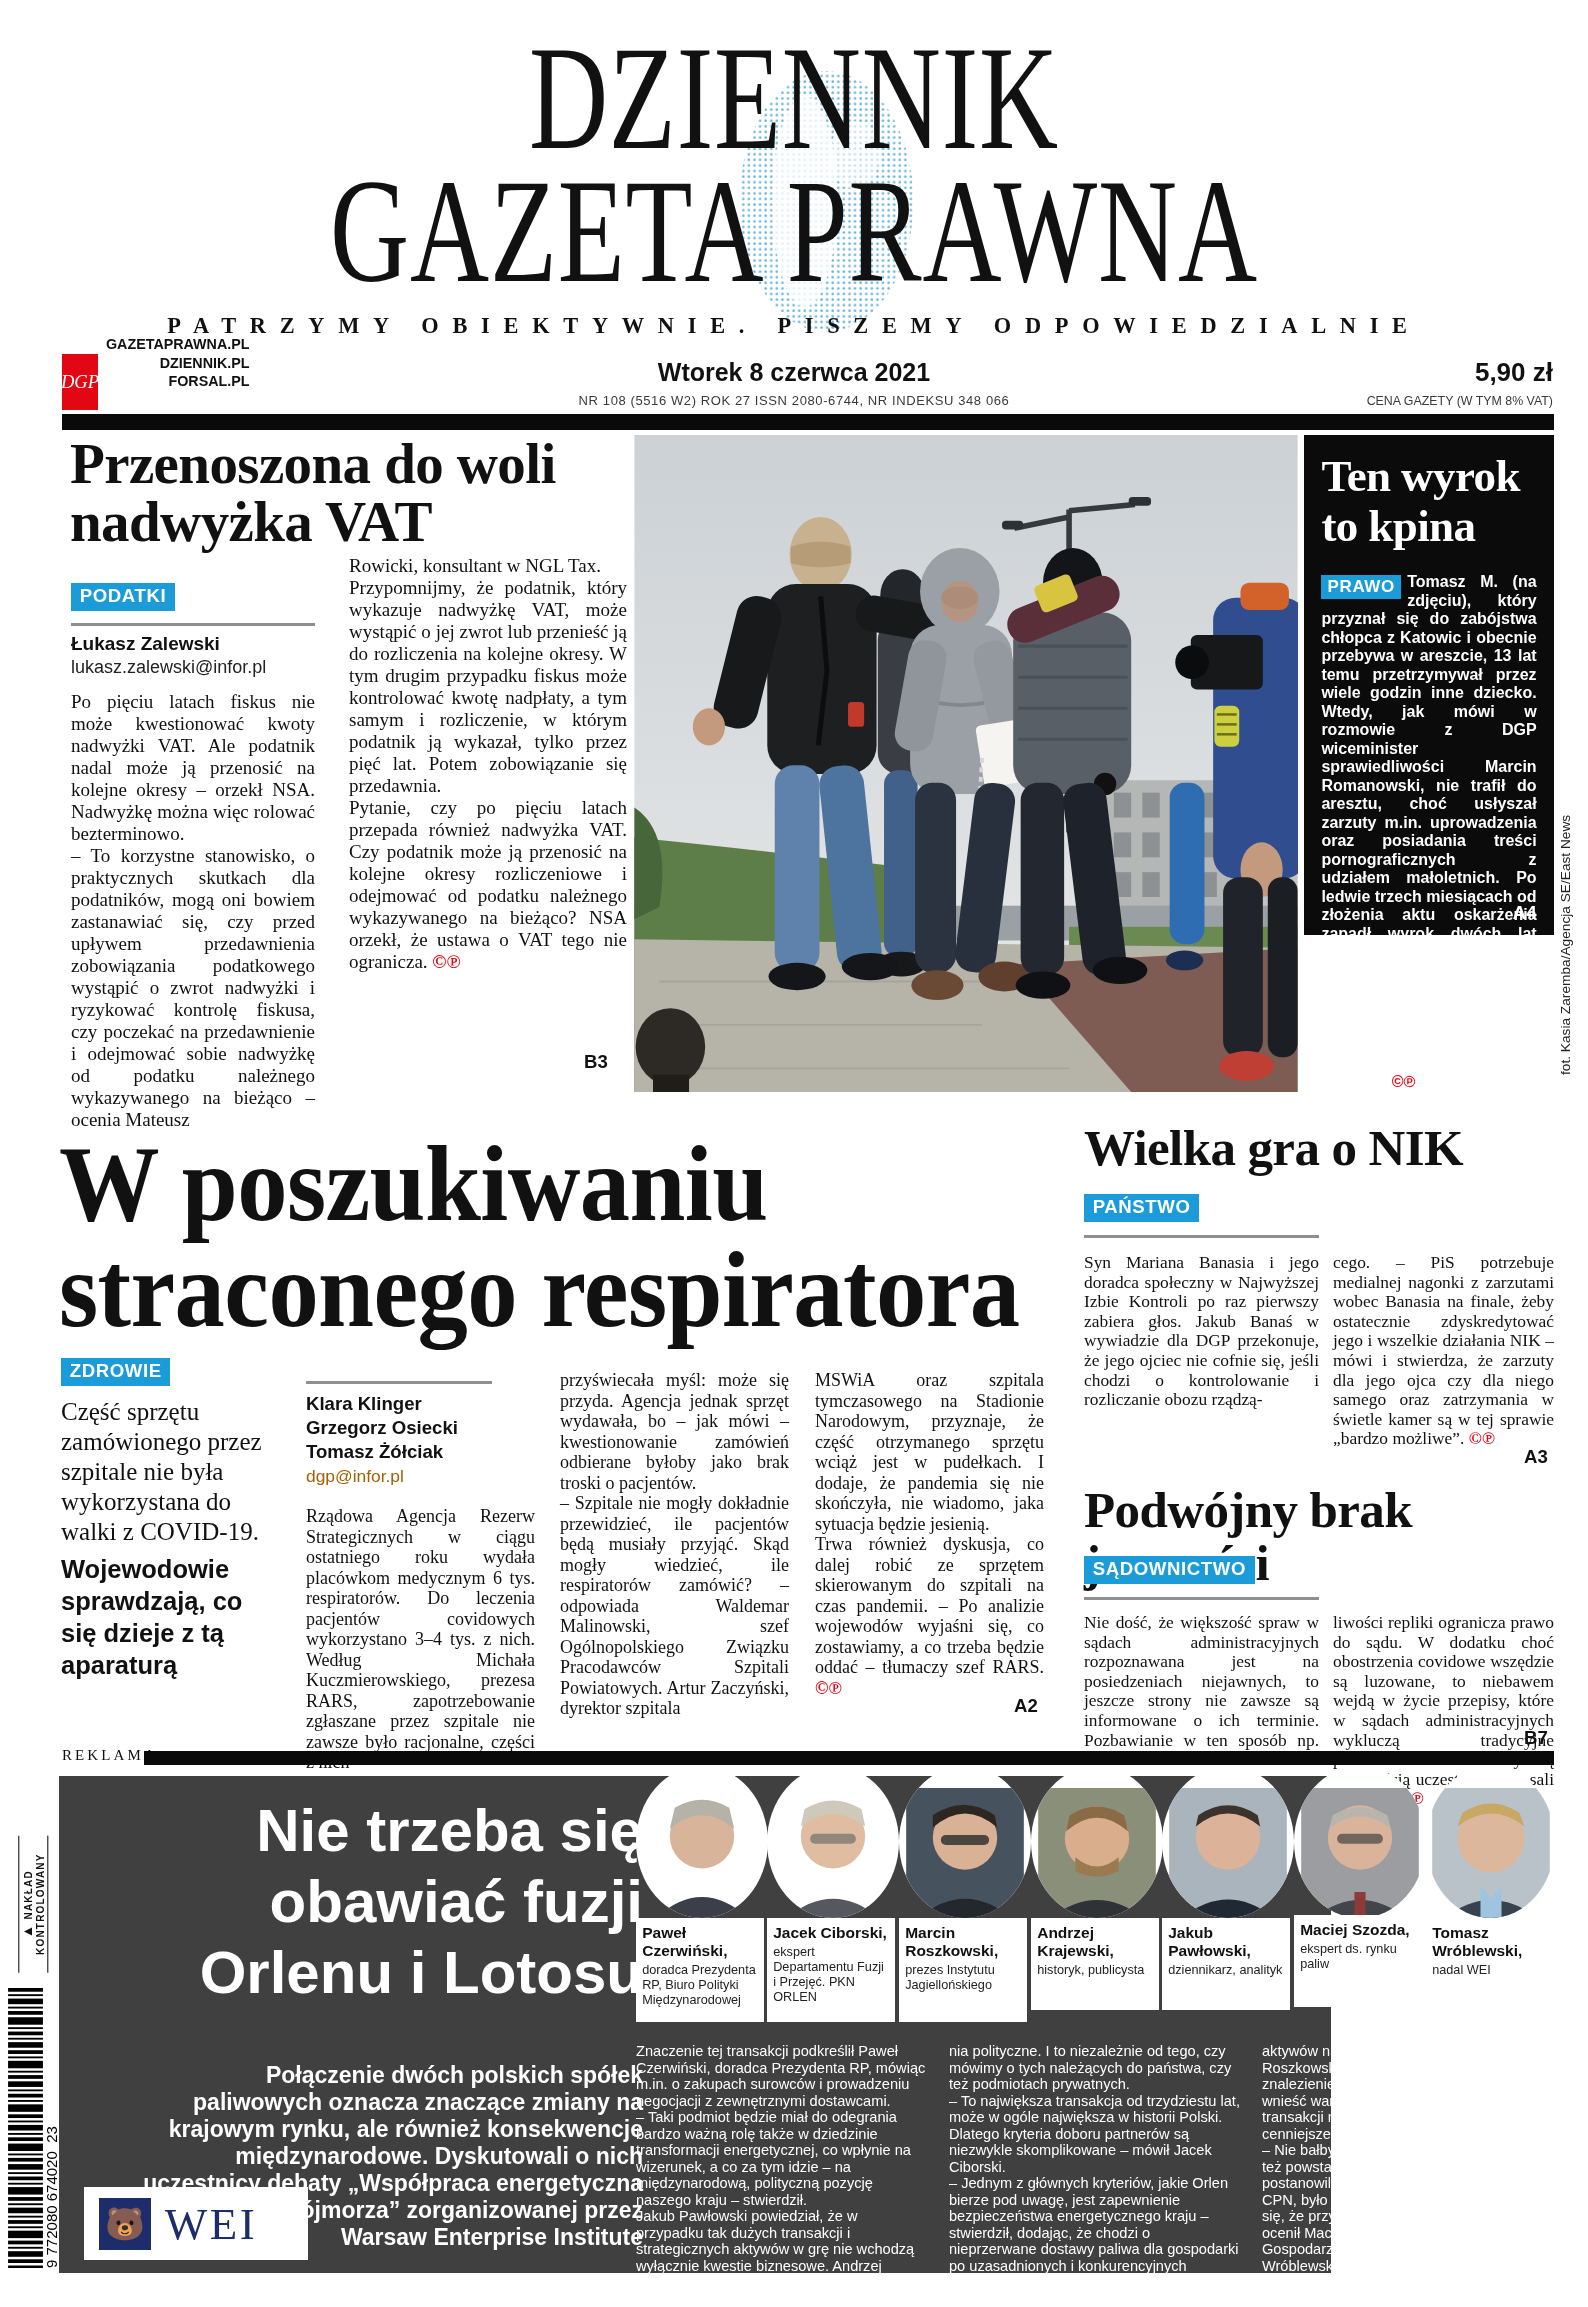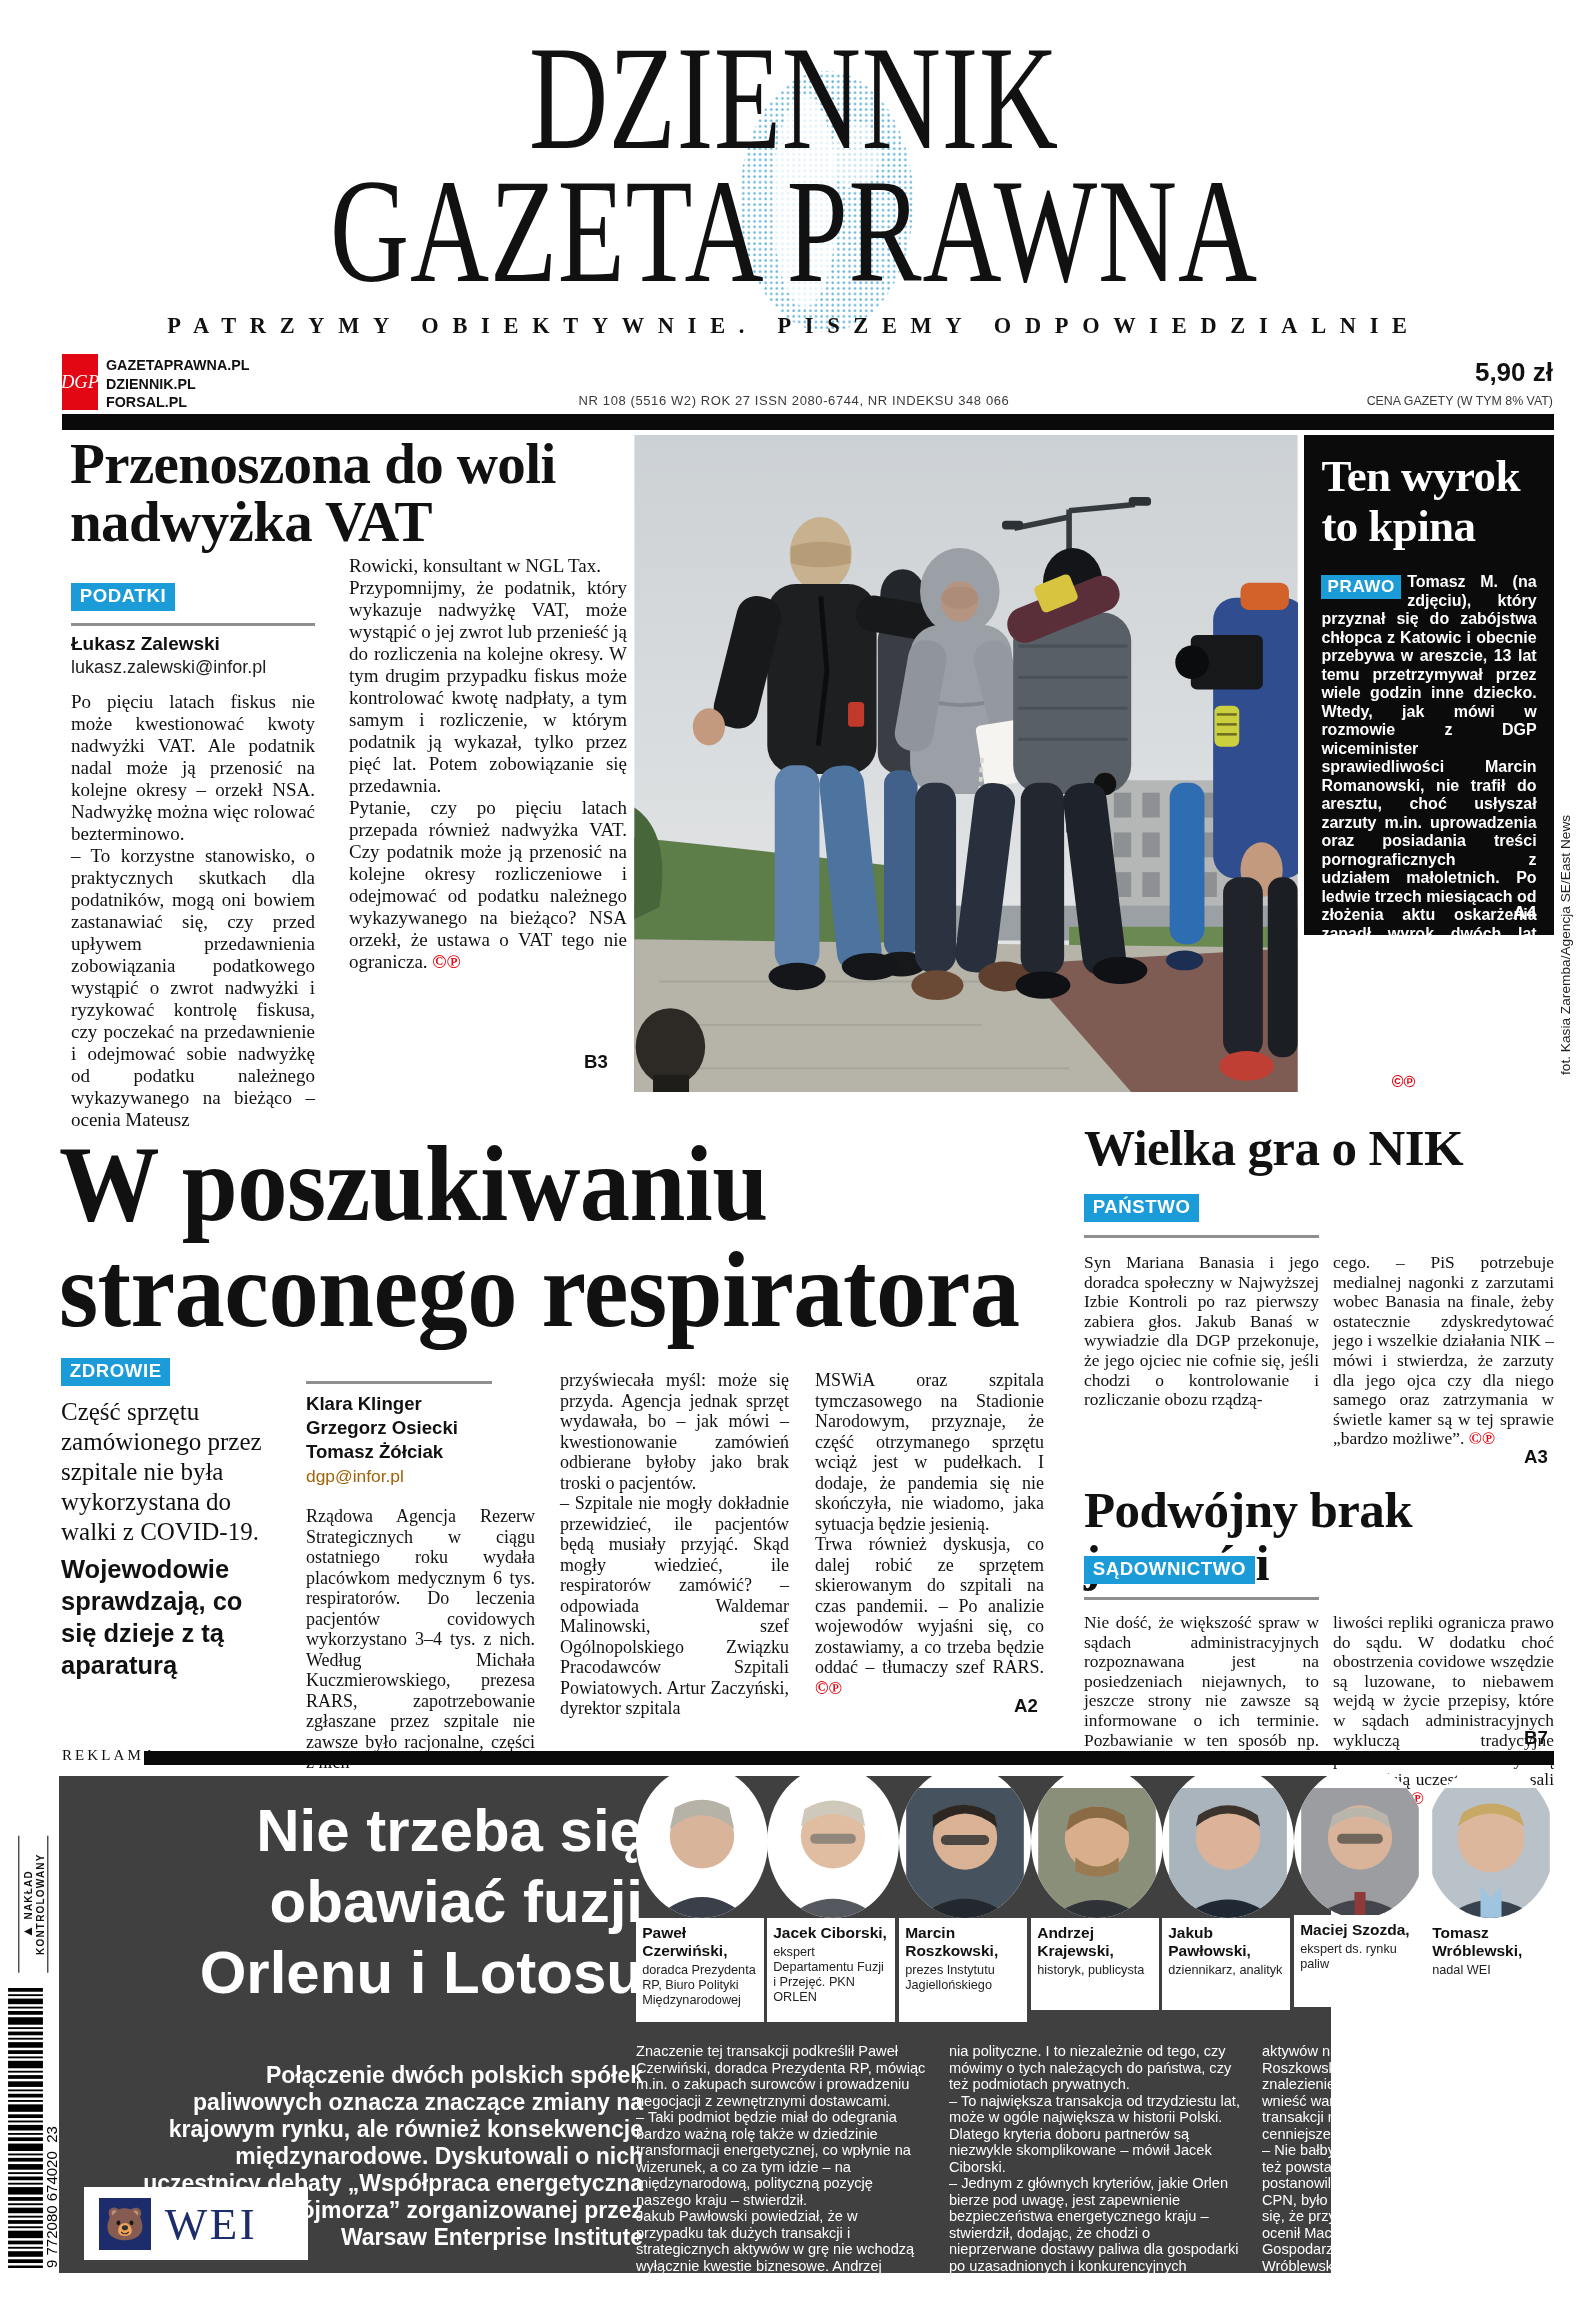--- a/index.html
+++ b/index.html
@@ -40,25 +40,26 @@
     <ellipse cx="210" cy="215" rx="140" ry="210" fill="url(#dots)" opacity="0.85"></ellipse>
     <ellipse cx="175" cy="215" rx="52" ry="170" fill="#ffffff" opacity="0.8"></ellipse>
     <ellipse cx="255" cy="140" rx="40" ry="55" fill="#ffffff" opacity="0.6"></ellipse>
   </svg>
   <div class="abs mast" style="top:30px;font-size:148px;line-height:137px;transform:scaleX(0.74);letter-spacing:1.2px;">DZIENNIK</div>
   <div class="abs mast" style="top:163px;font-size:148px;line-height:137px;transform:scaleX(0.74);letter-spacing:1.2px;">GAZETA PRAWNA</div>
   <div class="abs mast b" style="top:313px;font-size:22.4px;letter-spacing:13.7px;">PATRZYMY OBIEKTYWNIE. PISZEMY ODPOWIEDZIALNIE</div>
 
   <div class="abs" style="left:62px;top:354px;width:36px;height:56px;background:#e30613;color:#fff;
               display:flex;align-items:center;justify-content:center;font-size:18.6px;font-style:italic;">DGP</div>
-  <div class="abs sans b" style="left:106px;top:356px;font-size:14.3px;line-height:18.6px;">
+  <div class="abs sans b" style="left:106px;top:335px;font-size:14.3px;line-height:18.6px;text-align:right;">
     <div>GAZETAPRAWNA.PL</div>
     <div>DZIENNIK.PL</div>
     <div>FORSAL.PL</div>
   </div>
+  <div class="abs sans b" style="left:0;top:358px;width:1588px;text-align:center;font-size:25px;">Wtorek 8 czerwca 2021</div>
   <div class="abs sans" style="left:0;top:393px;width:1588px;text-align:center;font-size:13px;color:#3a3a3a;letter-spacing:0.6px;">NR 108 (5516 W2) ROK 27 ISSN 2080-6744, NR INDEKSU 348 066</div>
   <div class="abs sans b" style="right:35px;top:357px;font-size:26px;">5,90 zł</div>
   <div class="abs sans" style="right:35px;top:394px;font-size:12.4px;color:#3a3a3a;">CENA GAZETY (W TYM 8% VAT)</div>
   <div class="abs" style="left:62px;top:414px;width:1492px;height:16px;background:#0a0a0a;"></div>
 
   <div class="abs headline" style="left:70px;top:435px;width:584px;font-size:57px;line-height:58px;">Przenoszona do woli nadwyżka VAT</div>
   <div class="abs" style="left:71px;top:583px;"><span class="badge">PODATKI</span></div>
   <div class="abs rule" style="left:71px;top:623px;width:244px;"></div>
   <div class="abs sans b" style="left:71px;top:633px;font-size:19px;">Łukasz Zalewski</div>
   <div class="abs sans" style="left:71px;top:657px;font-size:18px;color:#222;">lukasz.zalewski@infor.pl</div>

